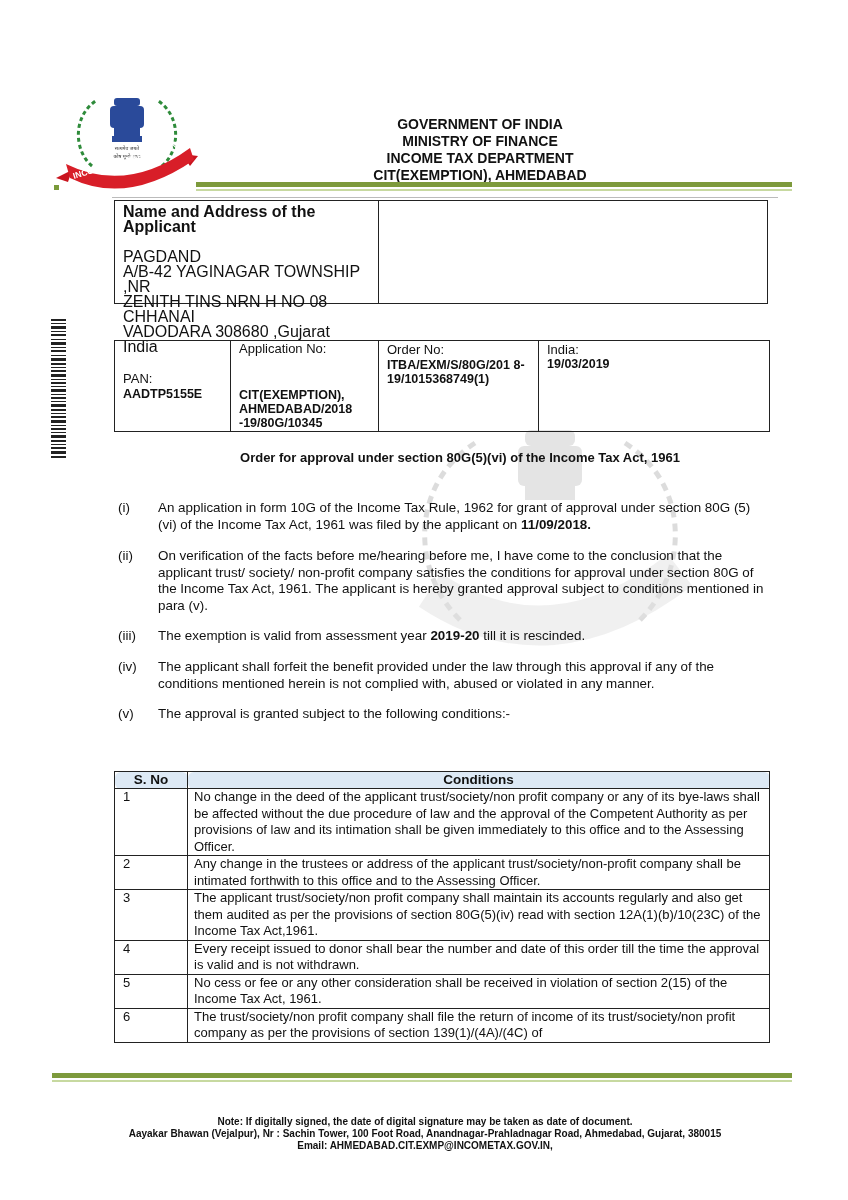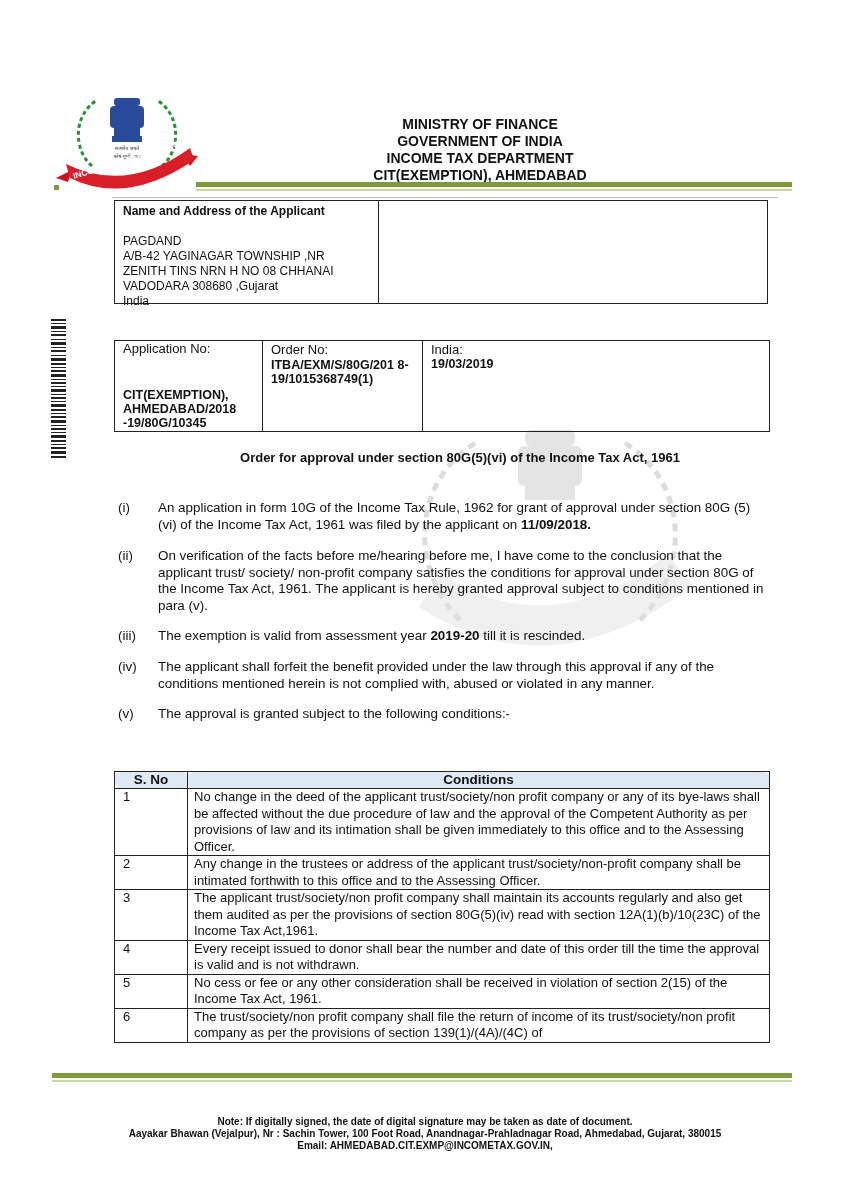--- a/index.html
+++ b/index.html
@@ -20,21 +20,21 @@
   .hdr-line3 { left: 112px; top: 197px; width: 666px; height: 1px; background: #bbbbbb; }
 
   
   .watermark { left: 390px; top: 420px; width: 320px; height: 260px; opacity: 0.22; }
 
   
   .barcode { left: 51px; top: 319px; width: 15px; height: 140px; }
 
   
   .app-box { left: 114px; top: 200px; width: 654px; height: 104px; border: 1.5px solid #222; display: flex; box-sizing: border-box; }
-  .app-left { width: 264px; border-right: 1.5px solid #222; padding: 3px 8px; box-sizing: border-box; font-size: 12px; line-height: 15px; }
+  .app-left { width: 264px; border-right: 1.5px solid #222; padding: 3px 8px; box-sizing: border-box; font-size: 16px; line-height: 15px; }
   .app-left .lbl { font-weight: bold; margin-bottom: 15px; }
   .app-right { flex: 1; }
 
   
   .info { left: 114px; top: 340px; width: 656px; height: 92px; border: 1.5px solid #222; display: flex; box-sizing: border-box; }
   .info .cell { border-right: 1.5px solid #222; padding: 2px 8px; box-sizing: border-box; font-size: 13px; line-height: 14px; display: flex; flex-direction: column; }
   .info .cell:last-child { border-right: none; }
   .info .val { font-weight: bold; font-size: 12.5px; }
   .c1 { width: 116px; justify-content: center; }
   .c2 { width: 148px; justify-content: center; gap: 31px; }
@@ -82,22 +82,22 @@
   <g>
     <path d="M4 92 L20 84 L16 96 Z" fill="#c9141f"></path>
     <path d="M146 70 L130 68 L138 80 Z" fill="#c9141f"></path>
     <path d="M14 78 Q75 108 138 62 L142 74 Q75 120 18 92 Z" fill="#d81e28"></path>
   </g>
   <text x="0" y="0" font-size="8.5" font-weight="bold" fill="#fff" transform="translate(22 93) rotate(-17)">INCOME TAX DEPARTMENT</text>
 </svg>
 <div class="abs logo-dot"></div>
 
 <div class="abs hdr">
+  <div>GOVERNMENT OF INDIA</div>
   <div>MINISTRY OF FINANCE</div>
-  <div>GOVERNMENT OF INDIA</div>
   <div>INCOME TAX DEPARTMENT</div>
   <div>CIT(EXEMPTION), AHMEDABAD</div>
 </div>
 <div class="abs hdr-line1"></div>
 <div class="abs hdr-line2"></div>
 <div class="abs hdr-line3"></div>
 
 <svg class="abs watermark" viewBox="0 0 320 260">
   <g fill="none" stroke="#666" stroke-width="5">
     <path d="M70 200 C20 150 20 60 90 20" stroke-dasharray="8 6"></path>
@@ -158,20 +158,24 @@
     <div>PAGDAND</div>
     <div>A/B-42 YAGINAGAR TOWNSHIP ,NR</div>
     <div>ZENITH TINS NRN H NO 08 CHHANAI</div>
     <div>VADODARA 308680 ,Gujarat</div>
     <div>India</div>
   </div>
   <div class="app-right"></div>
 </div>
 
 <div class="abs info">
+  <div class="cell c1">
+    <div>PAN:</div>
+    <div class="val">AADTP5155E</div>
+  </div>
   <div class="cell c2">
     <div>Application No:</div>
     <div class="val">CIT(EXEMPTION), AHMEDABAD/2018 -19/80G/10345</div>
   </div>
   <div class="cell c4">
     <div>Order No:</div>
     <div class="val">ITBA/EXM/S/80G/201 8-19/1015368749(1)</div>
   </div>
   <div class="cell c5">
     <div>India:</div>

